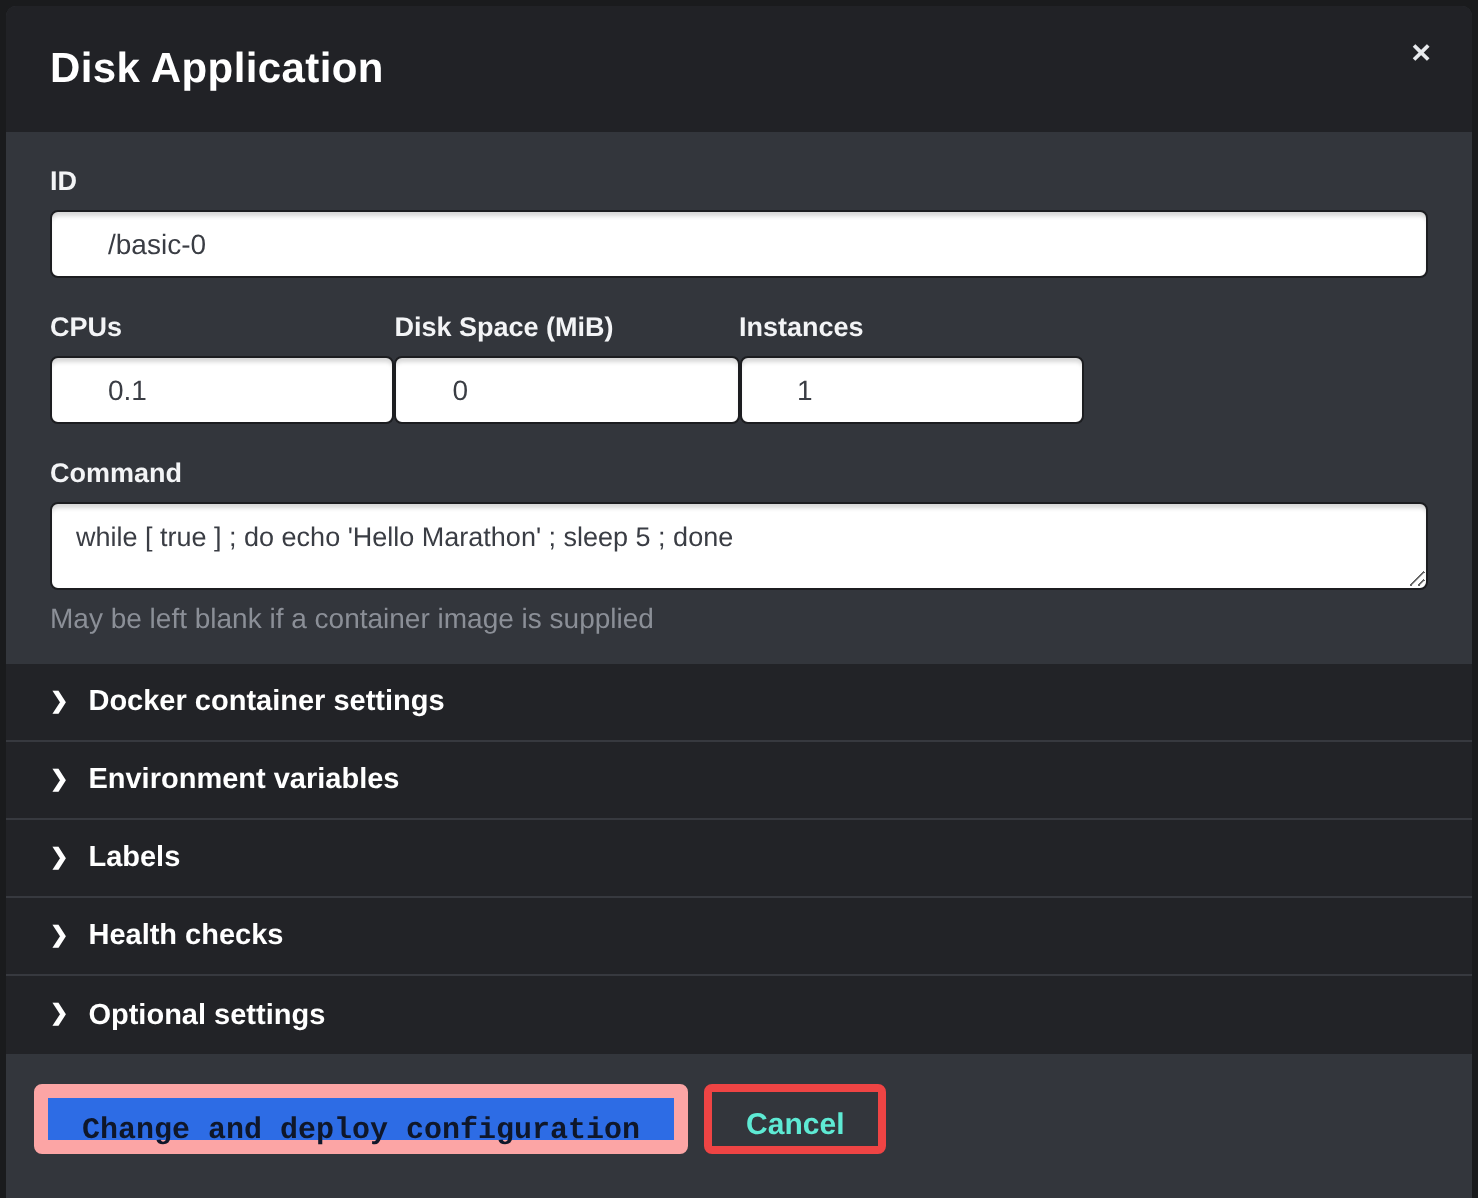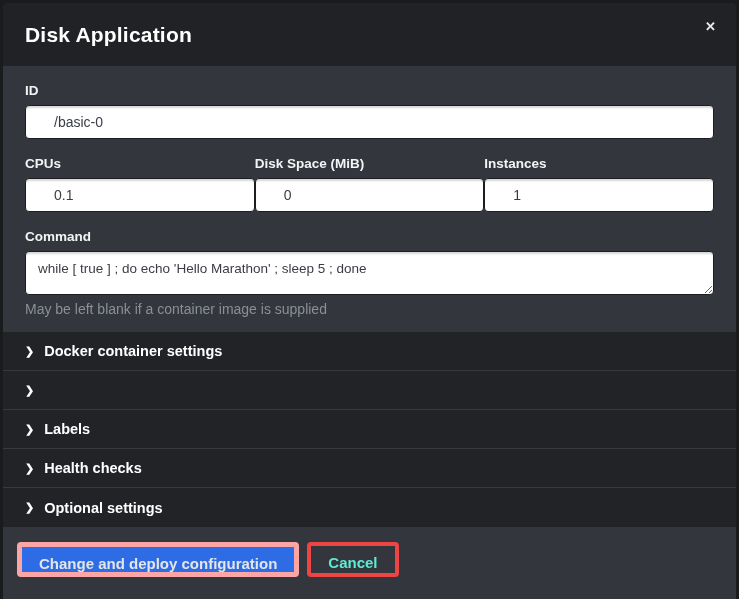--- a/index.html
+++ b/index.html
@@ -80,21 +80,21 @@
     resize: vertical;
     font-size: 13.5px;
     line-height: 17px;
     display: block;
   }
   .field-group { margin-top: 17px; }
   .field-group:first-child { margin-top: 0; }
   .field-row {
     margin-top: 17px;
     display: grid;
-    grid-template-columns: repeat(3, 1fr);
+    grid-template-columns: repeat(4, 1fr);
   }
   .help-text {
     color: #8b8f97;
     font-size: 14px;
     margin-top: 6px;
     line-height: 17px;
   }
   
   .accordion {
     flex: 0 0 195px;
@@ -136,22 +136,23 @@
     border-radius: 4px;
     font-family: "Liberation Sans", sans-serif;
     font-size: 15px;
     font-weight: 700;
     cursor: pointer;
     line-height: 33px;
     padding: 0 17px;
   }
   .btn-primary {
     background: #2d6ce5;
-    border: 5px solid #fca5a5;
-    color: #e5e5e5;
+    border: 7px solid #fca5a5;
+    color: #0f172a;
+    font-family: Liberation Mono, monospace;
   }
   .btn-default {
     background: transparent;
     border: 4px solid #ef4444;
     color: #5eead4;
     text-align: right;
   }
 </style>
 </head>
 <body>
@@ -193,20 +194,21 @@
 
   </div>
 
   <div class="accordion">
     <div class="accordion-section">
       <span class="chevron">❯</span>
       <span class="accordion-label">Docker container settings</span>
     </div>
     <div class="accordion-section">
       <span class="chevron">❯</span>
+      <span class="accordion-label">Environment variables</span>
     </div>
     <div class="accordion-section">
       <span class="chevron">❯</span>
       <span class="accordion-label">Labels</span>
     </div>
     <div class="accordion-section">
       <span class="chevron">❯</span>
       <span class="accordion-label">Health checks</span>
     </div>
     <div class="accordion-section">

